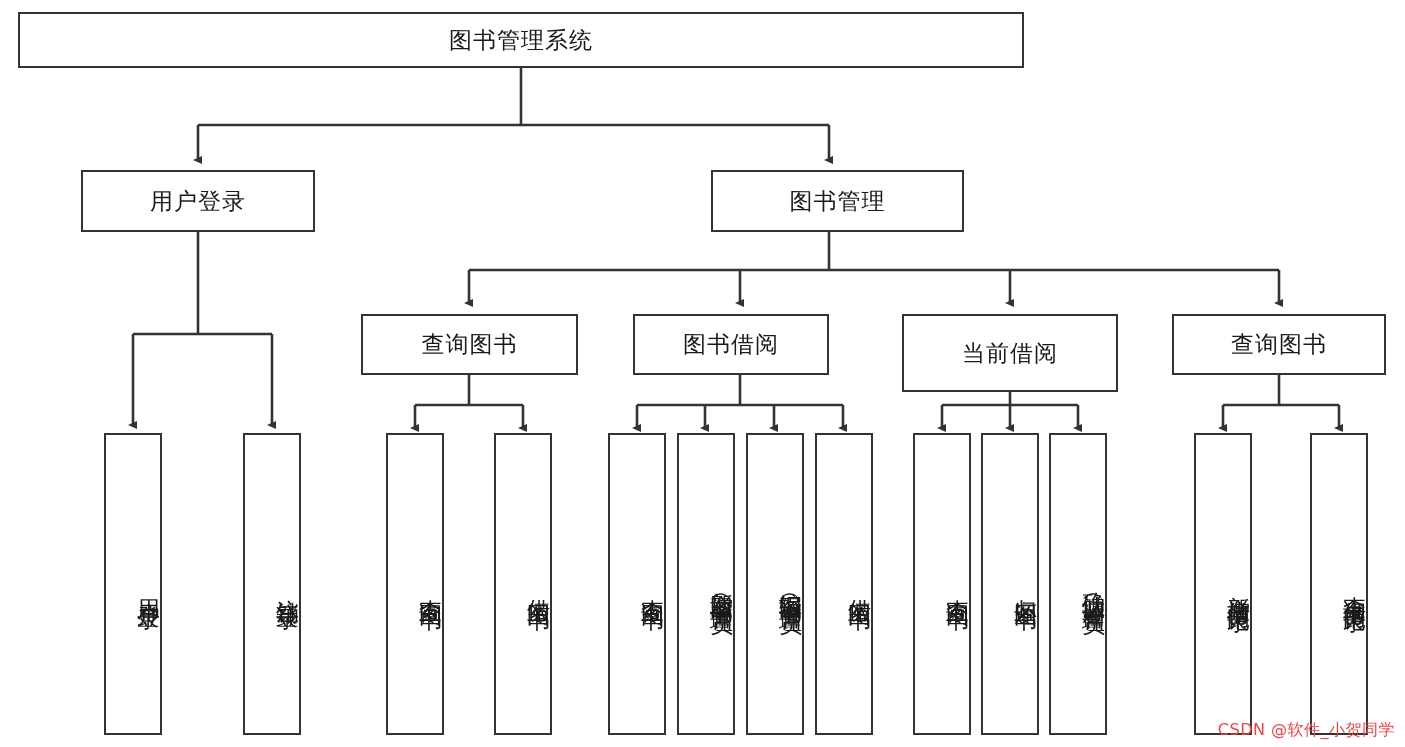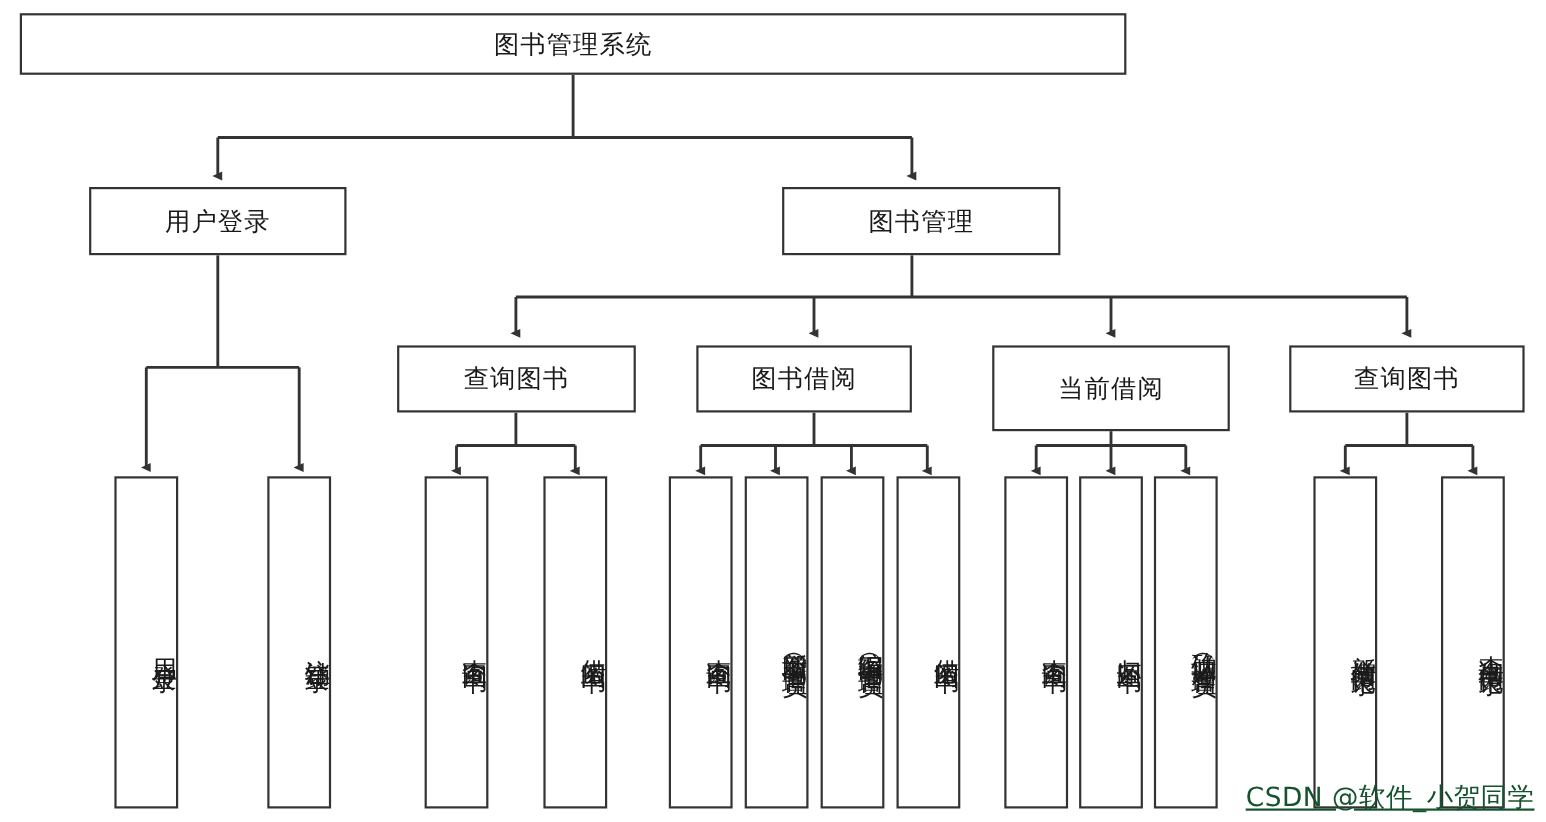--- a/index.html
+++ b/index.html
@@ -49,25 +49,24 @@
   }
   .node.v .lbl {
     writing-mode: vertical-rl;
     text-orientation: upright;
     line-height: 1.04;
   }
   #watermark {
     position: absolute;
     right: 10px;
     bottom: 6px;
-    font-size: 24px;
-    color: #14532d;
+    font-size: 16px;
+    color: #ef4444;
     white-space: nowrap;
     letter-spacing: 0.5px;
-    text-decoration: underline;
   }
 </style>
 </head>
 <body>
 
 <div id="canvas">
 
   <svg id="wires" viewBox="0 0 1405 747">
     <defs>
       <marker id="arrow" markerWidth="10" markerHeight="10" refX="5" refY="5" orient="auto" markerUnits="userSpaceOnUse">

